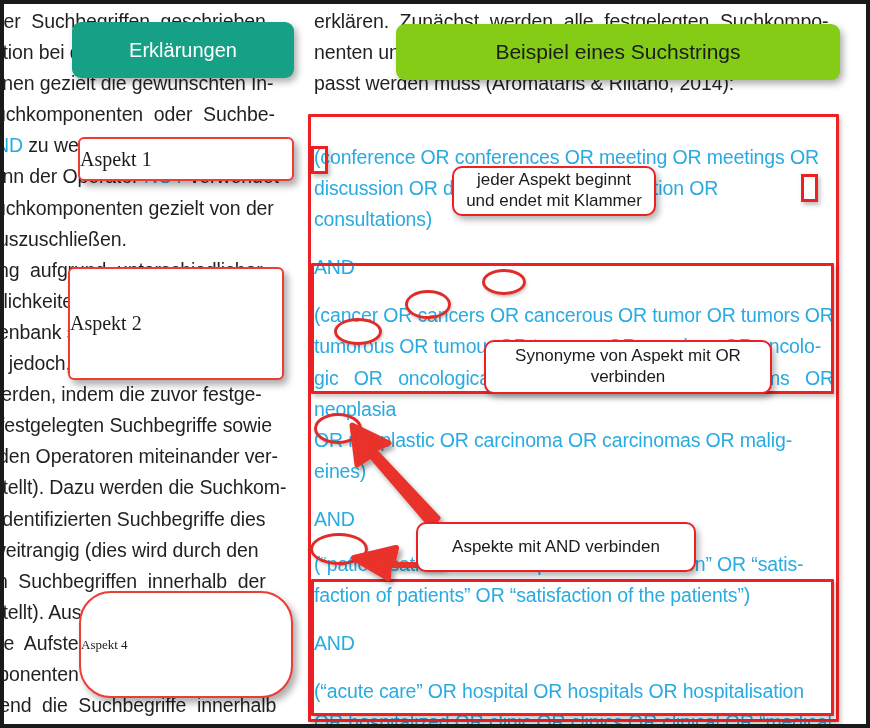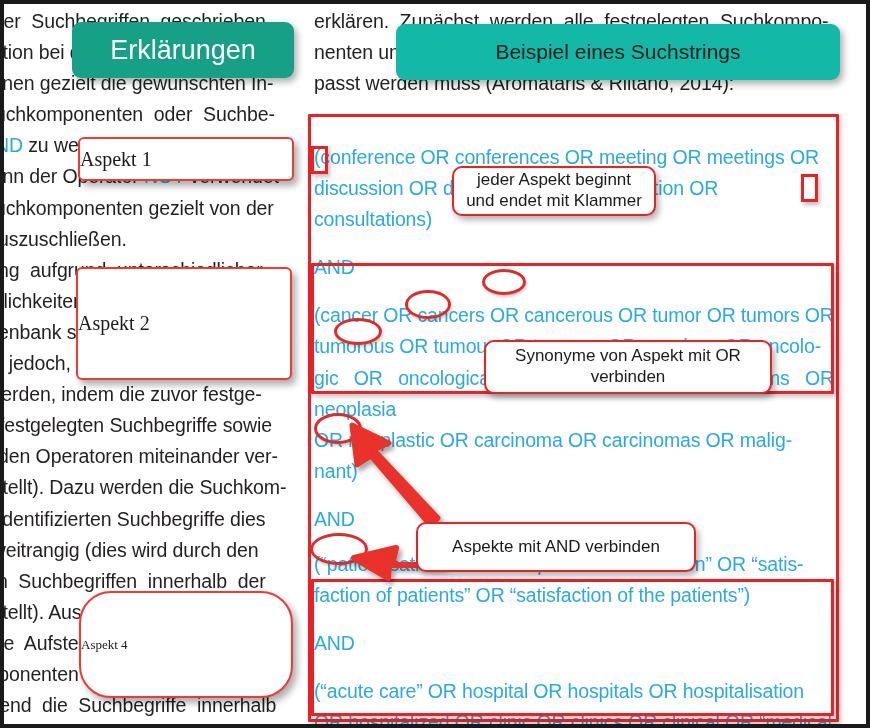--- a/index.html
+++ b/index.html
@@ -118,24 +118,24 @@
     align-items: center;
     justify-content: center;
     text-align: center;
     border-radius: 9px;
     box-shadow: 3px 4px 7px rgba(0,0,0,0.32);
     font-family: "Liberation Sans", sans-serif;
   }
   #pill-erklaerungen {
     background: #16a085;
     color: #ffffff;
-    font-size: 27px;
+    font-size: 20px;
   }
   #pill-beispiel {
-    background: #14b8a6;
+    background: #84cc16;
     color: #1b1b1b;
     font-size: 21px;
   }
 
   
   .aspekt-box {
     position: absolute;
     box-sizing: border-box;
     background: #ffffff;
     border: 2.5px solid #ee3b33;
@@ -197,21 +197,21 @@
   <div id="search-block">
     <div class="ss-para">(conference  OR  conferences  OR  meeting  OR  meetings  OR</div>
     <div class="ss-para nojust">discussion OR discussions OR consultation OR consultations)</div>
     <div class="ss-gap"></div>
     <div class="ss-para nojust">AND</div>
     <div class="ss-gap"></div>
     <div class="ss-para">(cancer OR cancers OR cancerous OR tumor OR tumors OR</div>
     <div class="ss-para">tumorous OR tumour OR tumours OR oncology OR oncolo-</div>
     <div class="ss-para">gic OR oncological OR neoplasm OR neoplasms OR neoplasia</div>
     <div class="ss-para">OR  neoplastic  OR  carcinoma  OR  carcinomas  OR  malig-</div>
-    <div class="ss-para nojust">nant)</div>
+    <div class="ss-para nojust">eines)</div>
     <div class="ss-gap"></div>
     <div class="ss-para nojust">AND</div>
     <div class="ss-gap-sm"></div>
     <div class="ss-para">(“patient satisfaction” OR “patients satisfaction” OR “satis-</div>
     <div class="ss-para nojust">faction of patients” OR “satisfaction of the patients”)</div>
     <div class="ss-gap"></div>
     <div class="ss-para nojust">AND</div>
     <div class="ss-gap"></div>
     <div class="ss-para">(“acute care”  OR  hospital  OR  hospitals  OR  hospitalisation</div>
     <div class="ss-para">OR hospitalized OR clinic OR clinics OR clinical OR “medical</div>
@@ -257,21 +257,21 @@
   </svg>
 
   <div class="pill" id="pill-erklaerungen" style="left:68px; top:18px; width:222px; height:56px;">Erklärungen</div>
 
   <div class="pill" id="pill-beispiel" style="left:392px; top:20px; width:444px; height:56px;">Beispiel eines Suchstrings</div>
 
   <div class="aspekt-box" style="left:74px; top:133px; width:216px; height:44px; font-size:20px;">
     <span>Aspekt 1</span>
   </div>
 
-  <div class="aspekt-box" style="left:72px; top:263px; width:216px; height:113px; font-size:20px;">
+  <div class="aspekt-box" style="left:64px; top:263px; width:216px; height:113px; font-size:20px;">
     <span>Aspekt 2</span>
   </div>
 
 
   <div class="aspekt-box" style="left:75px; top:587px; width:214px; height:107px; font-size:13px;border-radius:32px;">
     <span>Aspekt 4</span>
   </div>
 
   <div class="callout" style="left:448px; top:162px; width:204px; height:50px; font-size:17px; flex-direction:column;">
     <span>jeder Aspekt beginnt</span>

